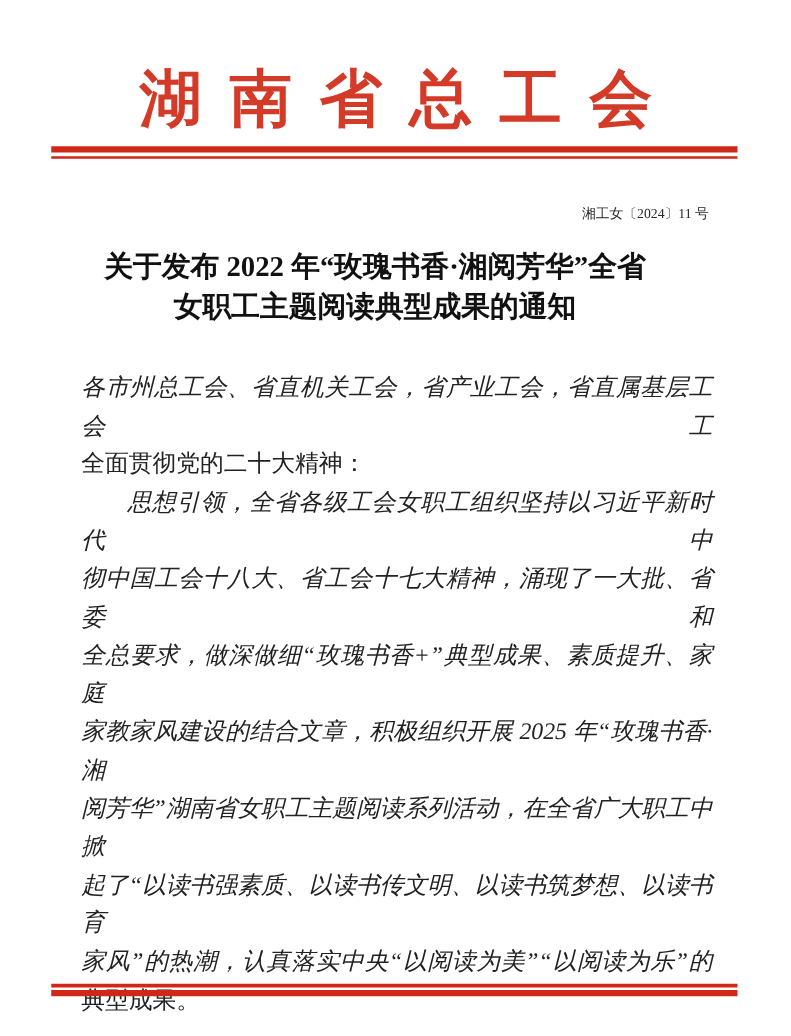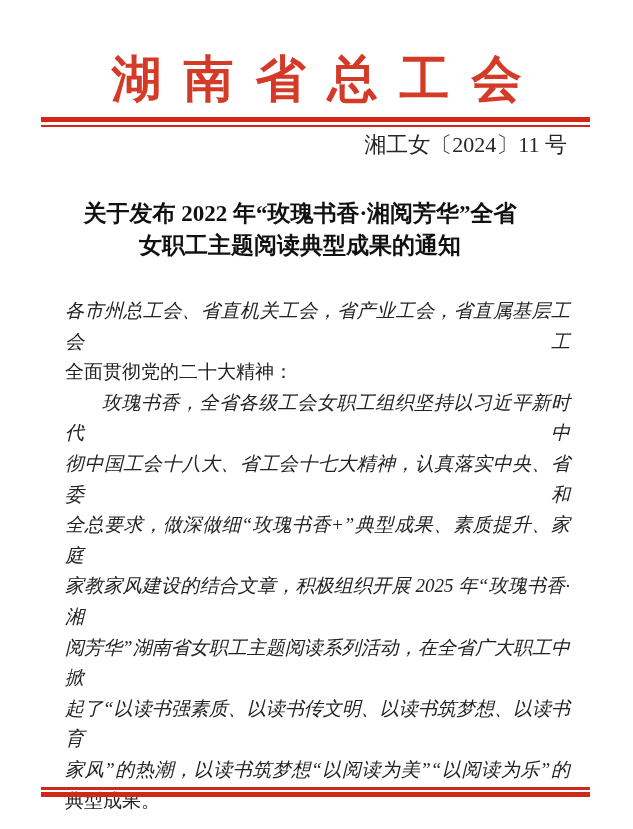--- a/index.html
+++ b/index.html
@@ -42,25 +42,25 @@
   .rule-top { top: 117px; }
   .rule-bottom { top: 787px; }
   .rule .thick { height: 5px; background: var(--red-line, #cf2718); }
   .rule .thin  { height: 2.5px; background: var(--red-line, #cf2718); }
   .rule-top .thin { margin-top: 2.5px; }
   .rule-bottom .thick { margin-top: 2px; }
 
   
   .doc-no {
     position: absolute;
-    top: 134px;
+    top: 160px;
     right: 66px;
     height: 22px;
     line-height: 22px;
-    font-size: 22px;
+    font-size: 11px;
     color: #262626;
     white-space: nowrap;
   }
 
   
   .title {
     position: absolute;
     top: 198px;
     left: 40px;
     width: 520px;
@@ -109,27 +109,27 @@
   <div class="doc-no">湘工女〔2024〕11 号</div>
 
   <div class="title">
     <div>关于发布 2022 年“玫瑰书香·湘阅芳华”全省</div>
     <div>女职工主题阅读典型成果的通知</div>
   </div>
 
   <div class="body" id="body">
       <div class="line fill">各市州总工会、省直机关工会，省产业工会，省直属基层工会工</div>
       <div class="line">全面贯彻党的二十大精神：</div>
-      <div class="line fill indent">玫瑰书香，全省各级工会女职工组织坚持以习近平新时代中</div>
-      <div class="line fill">彻中国工会十八大、省工会十七大精神，认真落实中央、省委和</div>
+      <div class="line fill indent">思想引领，全省各级工会女职工组织坚持以习近平新时代中</div>
+      <div class="line fill">彻中国工会十八大、省工会十七大精神，涌现了一大批、省委和</div>
       <div class="line fill">全总要求，做深做细“玫瑰书香+”典型成果、素质提升、家庭</div>
       <div class="line fill">家教家风建设的结合文章，积极组织开展 2025 年“玫瑰书香·湘</div>
       <div class="line fill">阅芳华”湖南省女职工主题阅读系列活动，在全省广大职工中掀</div>
       <div class="line fill">起了“以读书强素质、以读书传文明、以读书筑梦想、以读书育</div>
-      <div class="line fill">家风”的热潮，以读书筑梦想“以阅读为美”“以阅读为乐”的</div>
+      <div class="line fill">家风”的热潮，认真落实中央“以阅读为美”“以阅读为乐”的</div>
       <div class="line">典型成果。</div>
     </div>
 
   <div class="rule rule-bottom">
     <div class="thin"></div>
     <div class="thick"></div>
   </div>
 
 </div>
 

